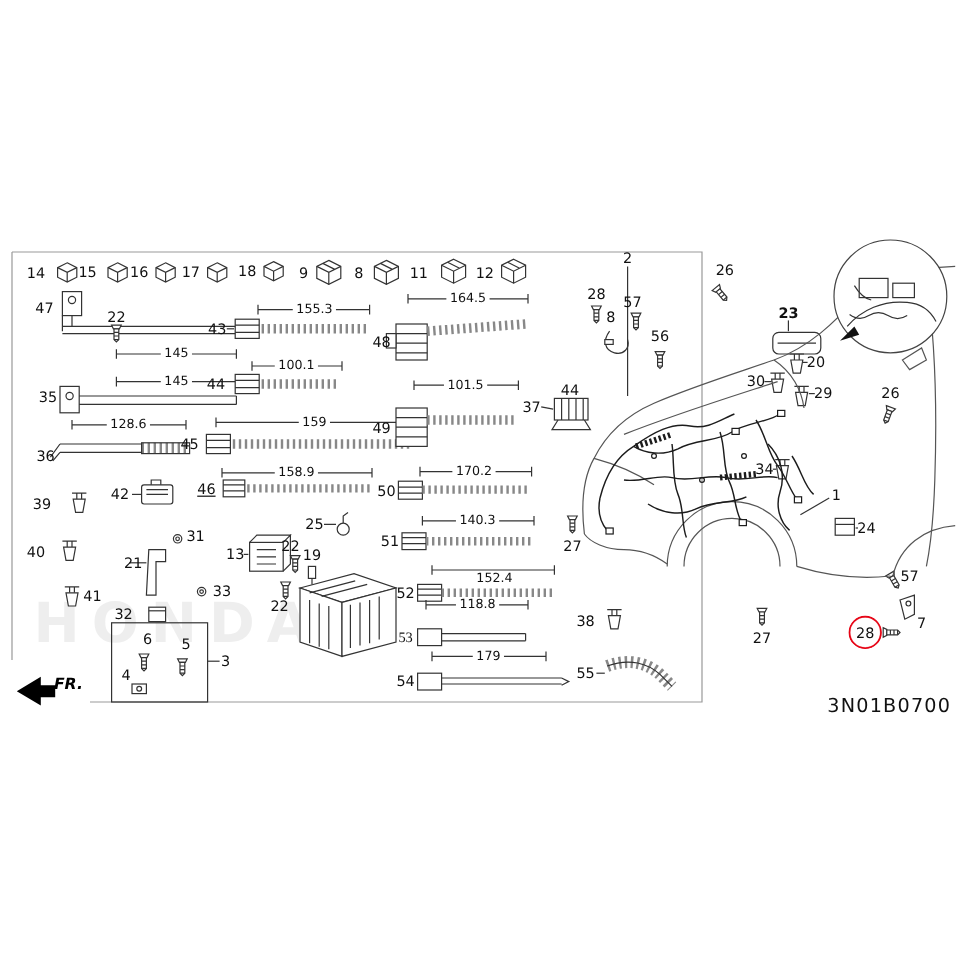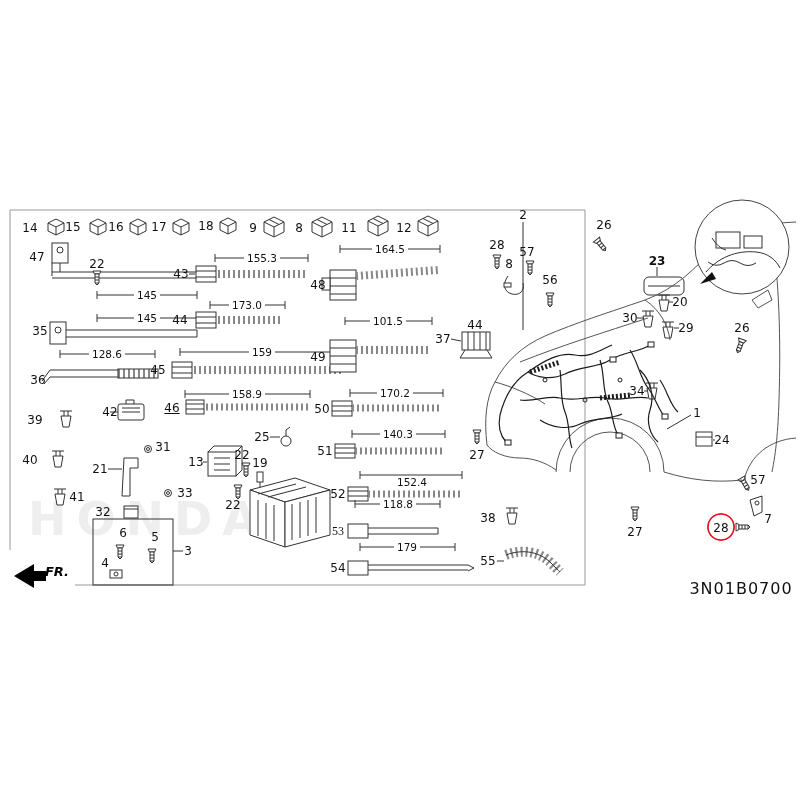--- a/index.html
+++ b/index.html
@@ -330,23 +330,23 @@
       <span class="lbl p" style="left: 206px; top: 226px;">18</span>
       <span class="lbl p" style="left: 253px; top: 228px;">9</span>
       <span class="lbl p" style="left: 299px; top: 228px;">8</span>
       <span class="lbl p" style="left: 349px; top: 228px;">11</span>
       <span class="lbl p" style="left: 404px; top: 228px;">12</span>
       <span class="lbl p" style="left: 37px; top: 257px;">47</span>
       <span class="lbl p" style="left: 97px; top: 264px;">22</span>
       <span class="lbl p" style="left: 40px; top: 331px;">35</span>
       <span class="lbl p" style="left: 38px; top: 380px;">36</span>
       <span class="lbl p" style="left: 35px; top: 420px;">39</span>
-      <span class="lbl p" style="left: 110px; top: 412px; text-align: right;">42</span>
+      <span class="lbl p" style="left: 100px; top: 412px; text-align: right;">42</span>
       <span class="lbl p" style="left: 30px; top: 460px;">40</span>
-      <span class="lbl p" style="left: 100px; top: 469px;">21</span>
+      <span class="lbl p" style="left: 111px; top: 469px;">21</span>
       <span class="lbl p" style="left: 163px; top: 447px;">31</span>
       <span class="lbl p" style="left: 185px; top: 493px;">33</span>
       <span class="lbl p" style="left: 103px; top: 512px;">32</span>
       <span class="lbl p" style="left: 33px; top: 497px; margin-left: 44px;">41</span>
       <span class="lbl p" style="left: 123px; top: 533px;">6</span>
       <span class="lbl p" style="left: 155px; top: 537px;">5</span>
       <span class="lbl p" style="left: 105px; top: 563px;">4</span>
       <span class="lbl p" style="left: 188px; top: 551px;">3</span>
       <span class="lbl p" style="left: 181px; top: 274px;">43</span>
       <span class="lbl p" style="left: 180px; top: 320px;">44</span>
@@ -384,21 +384,21 @@
       <span class="lbl p" style="left: 742px; top: 328px;">26</span>
       <span class="lbl p" style="left: 477px; top: 455px;">27</span>
       <span class="lbl p" style="left: 635px; top: 532px;">27</span>
       <span class="lbl p" style="left: 758px; top: 480px;">57</span>
       <span class="lbl p" style="left: 768px; top: 519px;">7</span>
       <span class="lbl hl" style="left: 721px; top: 527px;">28</span>
       <span class="lbl d" style="left: 147px; top: 295px;">145</span>
       <span class="lbl d" style="left: 147px; top: 318px;">145</span>
       <span class="lbl d" style="left: 107px; top: 354px;">128.6</span>
       <span class="lbl d" style="left: 262px; top: 258px;">155.3</span>
-      <span class="lbl d" style="left: 247px; top: 305px;">173.0</span>
+      <span class="lbl d" style="left: 247px; top: 305px;">100.1</span>
       <span class="lbl d" style="left: 262px; top: 352px;">159</span>
       <span class="lbl d" style="left: 247px; top: 394px;">158.9</span>
       <span class="lbl d" style="left: 390px; top: 249px;">164.5</span>
       <span class="lbl d" style="left: 388px; top: 321px;">101.5</span>
       <span class="lbl d" style="left: 395px; top: 393px;">170.2</span>
       <span class="lbl d" style="left: 398px; top: 434px;">140.3</span>
       <span class="lbl d" style="left: 412px; top: 482px;">152.4</span>
       <span class="lbl d" style="left: 398px; top: 504px;">118.8</span>
       <span class="lbl d" style="left: 407px; top: 547px;">179</span>
     </div>

